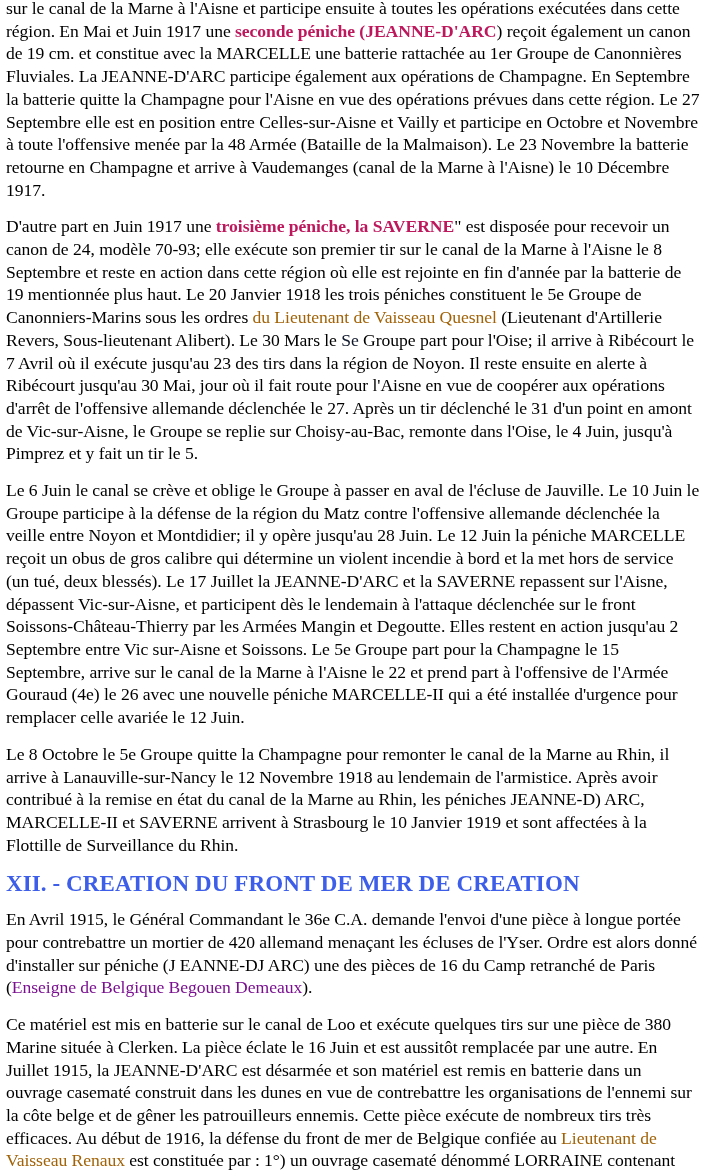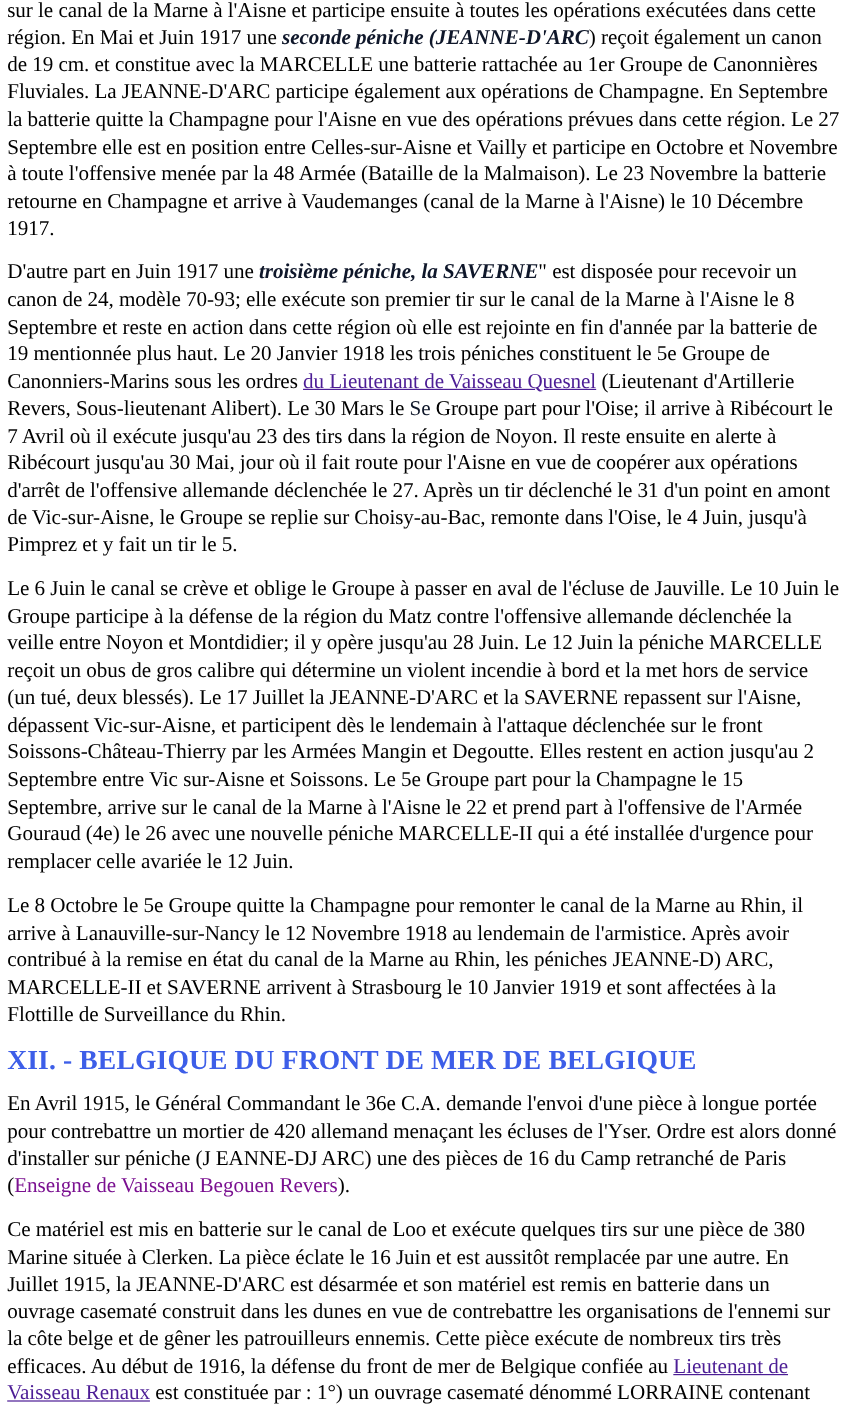--- a/index.html
+++ b/index.html
@@ -18,27 +18,25 @@
     }
     .page {
       padding: 0 4px 0 6px;
       margin-top: -3px;
     }
     p {
       margin: 0 0 14px 0;
       letter-spacing: -0.05px;
     }
     .hl-orange {
-      color: #0f172a;
+      color: #be185d;
       font-weight: bold;
-      font-style: italic;
     }
     .hl-purple {
-      color: #4c1d95;
-      text-decoration: underline;
+      color: #a16207;
     }
     .hl-violet {
       color: #7a1090;
     }
     .hl-grey {
       color: #0f172a;
     }
     h2 {
       margin: 2px 0 10px 0;
       font-family: "Liberation Serif", serif;
@@ -63,23 +61,23 @@
   </p>
 
   <p>
     <span>Le 6 Juin le canal se crève et oblige le Groupe à passer en aval de l'écluse de Jauville. Le 10 Juin le Groupe participe à la défense de la région du Matz contre l'offensive allemande déclenchée la veille entre Noyon et Montdidier; il y opère jusqu'au 28 Juin. Le 12 Juin la péniche MARCELLE reçoit un obus de gros calibre qui détermine un violent incendie à bord et la met hors de service (un tué, deux blessés). Le 17 Juillet la JEANNE-D'ARC et la SAVERNE repassent sur l'Aisne, dépassent Vic-sur-Aisne, et participent dès le lendemain à l'attaque déclenchée sur le front Soissons-Château-Thierry par les Armées Mangin et Degoutte. Elles restent en action jusqu'au 2 Septembre entre Vic sur-Aisne et Soissons. Le 5e Groupe part pour la Champagne le 15 Septembre, arrive sur le canal de la Marne à l'Aisne le 22 et prend part à l'offensive de l'Armée Gouraud (4e) le 26 avec une nouvelle péniche MARCELLE-II qui a été installée d'urgence pour remplacer celle avariée le 12 Juin.</span>
   </p>
 
   <p>
     <span>Le 8 Octobre le 5e Groupe quitte la Champagne pour remonter le canal de la Marne au Rhin, il arrive à Lanauville-sur-Nancy le 12 Novembre 1918 au lendemain de l'armistice. Après avoir contribué à la remise en état du canal de la Marne au Rhin, les péniches JEANNE-D) ARC, MARCELLE-II et SAVERNE arrivent à Strasbourg le 10 Janvier 1919 et sont affectées à la Flottille de Surveillance du Rhin.</span>
   </p>
 
-  <h2>XII. - BELGIQUE DU FRONT DE MER DE BELGIQUE</h2>
+  <h2>XII. - CREATION DU FRONT DE MER DE CREATION</h2>
 
   <p>
-    <span>En Avril 1915, le Général Commandant le 36e C.A. demande l'envoi d'une pièce à longue portée pour contrebattre un mortier de 420 allemand menaçant les écluses de l'Yser. Ordre est alors donné d'installer sur péniche (J EANNE-DJ ARC) une des pièces de 16 du Camp retranché de Paris (</span><span class="hl-violet">Enseigne de Vaisseau Begouen Revers</span><span>).</span>
+    <span>En Avril 1915, le Général Commandant le 36e C.A. demande l'envoi d'une pièce à longue portée pour contrebattre un mortier de 420 allemand menaçant les écluses de l'Yser. Ordre est alors donné d'installer sur péniche (J EANNE-DJ ARC) une des pièces de 16 du Camp retranché de Paris (</span><span class="hl-violet">Enseigne de Belgique Begouen Demeaux</span><span>).</span>
   </p>
 
   <p>
     <span>Ce matériel est mis en batterie sur le canal de Loo et exécute quelques tirs sur une pièce de 380 Marine située à Clerken. La pièce éclate le 16 Juin et est aussitôt remplacée par une autre. En Juillet 1915, la JEANNE-D'ARC est désarmée et son matériel est remis en batterie dans un ouvrage casematé construit dans les dunes en vue de contrebattre les organisations de l'ennemi sur la côte belge et de gêner les patrouilleurs ennemis. Cette pièce exécute de nombreux tirs très efficaces. Au début de 1916, la défense du front de mer de Belgique confiée au </span><span class="hl-purple">Lieutenant de Vaisseau Renaux</span><span> est constituée par : 1°) un ouvrage casematé dénommé LORRAINE contenant deux pièces de 16 dont l'une peut tirer sur les ouvrages ennemis de la côte; 2°) un ouvrage également casematé dénommé </span>
   </p>
 
 </div>
 
 </body></html>

